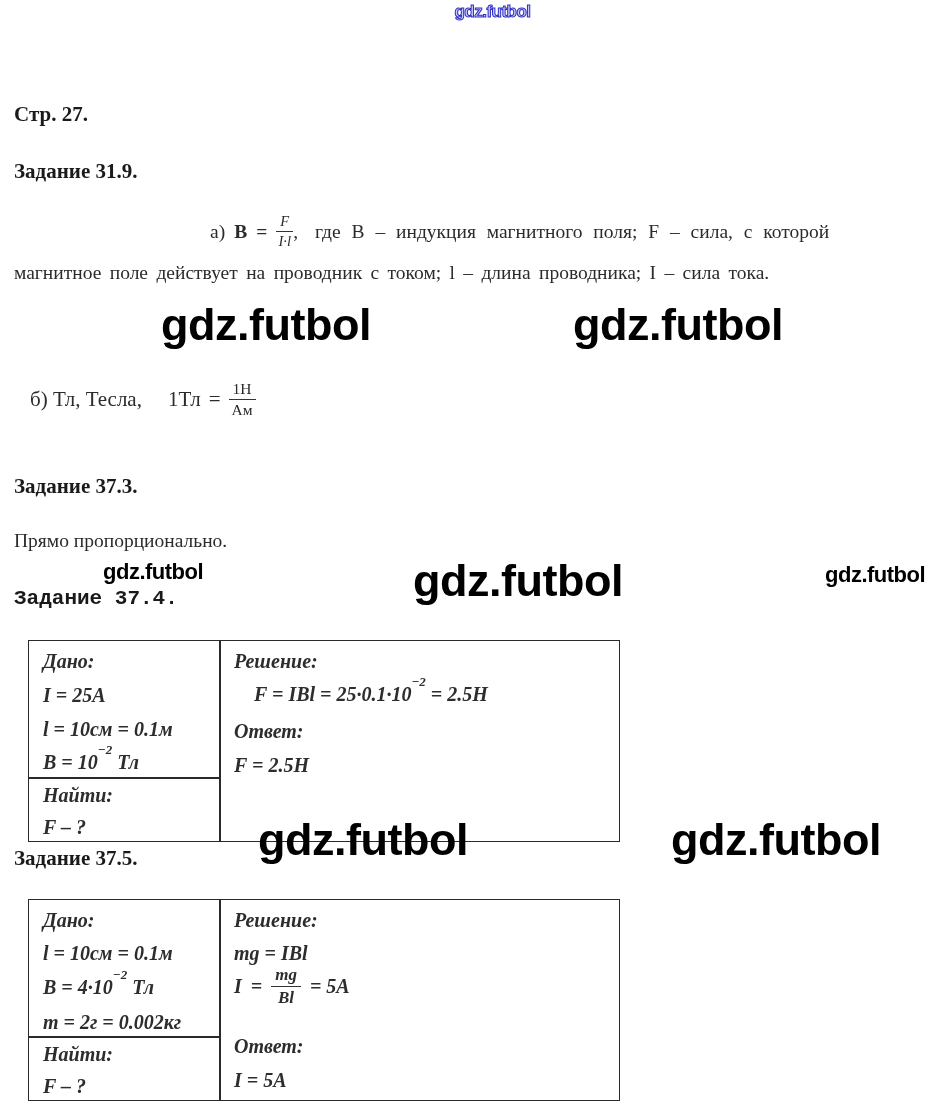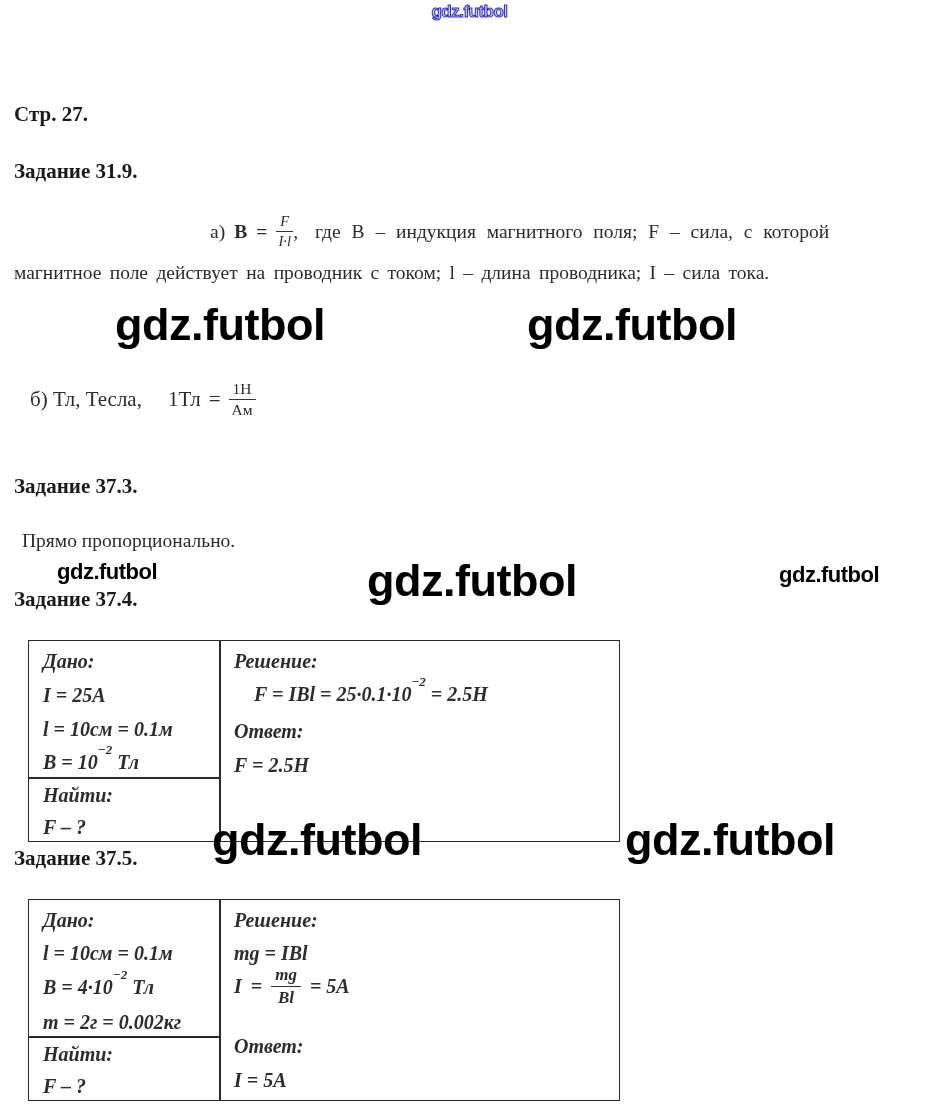--- a/index.html
+++ b/index.html
@@ -7,21 +7,21 @@
     position:relative; width:939px; height:1116px;
     background:#ffffff; overflow:hidden;
     font-family:"Liberation Serif","DejaVu Serif",serif;
     color:#2b2b2b;
   }
   .abs { position:absolute; white-space:nowrap; }
 
   
   .wm {
     font-family:"Liberation Sans","DejaVu Sans",sans-serif;
-    font-weight:bold; color:#000; letter-spacing:-0.5px; line-height:1;
+    font-weight:bold; color:#000; letter-spacing:-0.5px; line-height:1;padding-left:46px;
   }
   .wm-top {
     left:0; right:0; top:3px; text-align:center;
     font-size:17px; color:#c9c9f2;
     -webkit-text-stroke:1px #2c2cc8;
   }
   .wm-big   { font-size:45px; }
   .wm-small { font-size:22px; }
 
   
@@ -84,27 +84,27 @@
     <span>б) Тл, Тесла,</span>
     <span style="margin-left:18px;text-align:center;">1Тл</span>
     <span>=</span>
     <span class="frac" style="font-size:15.5px;">
       <span class="fr-num">1Н</span>
       <span class="fr-den">Ам</span>
     </span>
   </div>
 
   <div class="abs h" style="left:14px; top:474px;">Задание 37.3.</div>
-  <div class="abs bodyline" style="left:14px; top:530px;margin-left:8px;">Прямо пропорционально.</div>
+  <div class="abs bodyline" style="left:14px; top:530px;">Прямо пропорционально.</div>
 
   <div class="abs wm wm-small" style="left:57px; top:561px;">gdz.futbol</div>
   <div class="abs wm wm-big" style="left:367px; top:558px;">gdz.futbol</div>
   <div class="abs wm wm-small" style="left:779px; top:564px;">gdz.futbol</div>
 
-  <div class="abs h" style="left:14px; top:587px;">Задание 37.4.</div>
+  <div class="abs h" style="left:14px; top:587px;font-family:Liberation Mono, monospace;">Задание 37.4.</div>
 
   <div class="ptable" style="left:28px; top:640px;">
     <div class="vdiv"></div>
     <div class="hdiv"></div>
 
     <div class="trow" style="left:14px; top:9px;">Дано:</div>
     <div class="trow" style="left:14px; top:43px;"><span>I = 25А</span><sup class="s"></sup><span></span></div>
     <div class="trow" style="left:14px; top:77px;"><span>l = 10см = 0.1м</span><sup class="s"></sup><span></span></div>
     <div class="trow" style="left:14px; top:110px;"><span>B = 10</span><sup class="s">−2</sup><span> Тл</span></div>
     <div class="trow" style="left:14px; top:143px;">Найти:</div>

